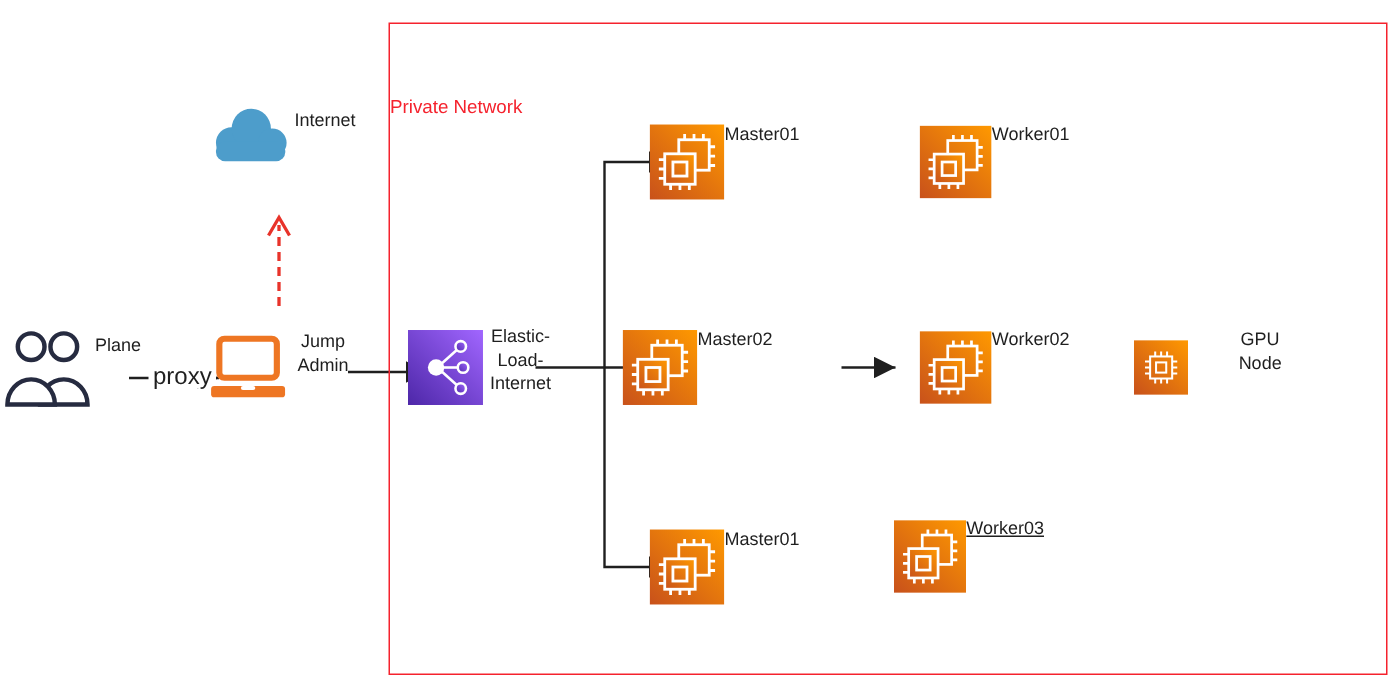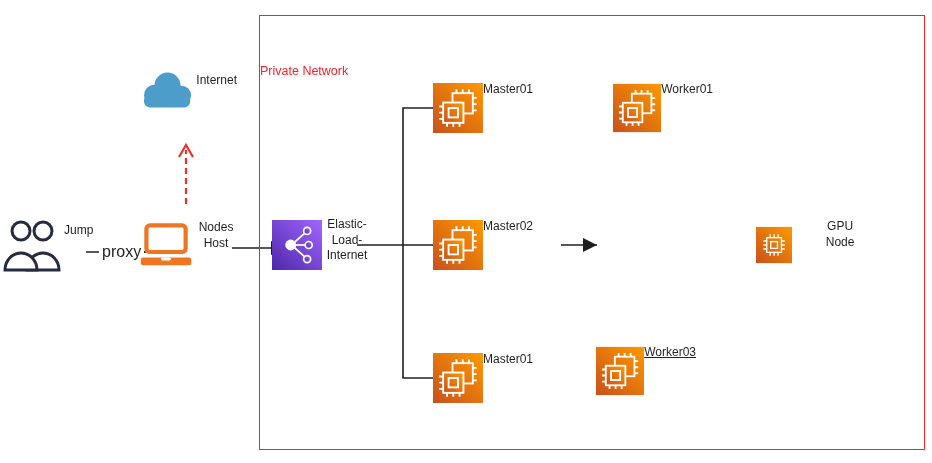--- a/index.html
+++ b/index.html
@@ -134,30 +134,30 @@
   <div class="boundary">
     <span class="boundary-label">Private Network</span>
   </div>
 
 
 
   <div class="node" style="left:0px; top:216px; width:94px;">
     <svg style="width:64px;height:58px;display:block;">
         <use href="#sym-admin"></use>
       </svg>
-    <div class="node-label">Jump</div>
+    <div class="node-label">Plane</div>
   </div>
 
   <span class="proxy-label">proxy</span>
 
   <div class="node" style="left:138px; top:213px;">
     <svg style="width:80px;height:64px;display:block;">
         <use href="#sym-laptop"></use>
       </svg>
-    <div class="node-label">Nodes Host</div>
+    <div class="node-label">Jump Admin</div>
   </div>
 
   <div class="node" style="left:137px; top:66px;">
     <svg style="width:68px;height:48px;display:block;">
         <use href="#sym-cloud"></use>
       </svg>
     <div class="node-label">Internet</div>
   </div>
 
   <div class="node" style="left:272px; top:210px;">
@@ -168,41 +168,47 @@
 Internet</div>
   </div>
 
   <div class="node" style="left:433px; top:75px;">
     <svg class="icon-66">
         <use href="#sym-ec2"></use>
       </svg>
     <div class="node-label">Master01</div>
   </div>
 
-  <div class="node" style="left:433px; top:212px;">
+  <div class="node" style="left:415px; top:212px;">
     <svg class="icon-66">
         <use href="#sym-ec2"></use>
       </svg>
     <div class="node-label">Master02</div>
   </div>
 
   <div class="node" style="left:433px; top:345px;">
     <svg class="icon-66">
         <use href="#sym-ec2"></use>
       </svg>
     <div class="node-label">Master01</div>
   </div>
 
   <div class="node" style="left:613px; top:75px;">
     <svg class="icon-66">
         <use href="#sym-ec2"></use>
       </svg>
     <div class="node-label">Worker01</div>
   </div>
 
+  <div class="node" style="left:613px; top:212px;">
+    <svg class="icon-66">
+        <use href="#sym-ec2"></use>
+      </svg>
+    <div class="node-label">Worker02</div>
+  </div>
 
   <div class="node" style="left:596px; top:338px;text-decoration:underline;">
     <svg class="icon-66">
         <use href="#sym-ec2"></use>
       </svg>
     <div class="node-label">Worker03</div>
   </div>
 
   <div class="node" style="left:756px; top:212px;gap:32px;">
     <svg class="icon-66">

